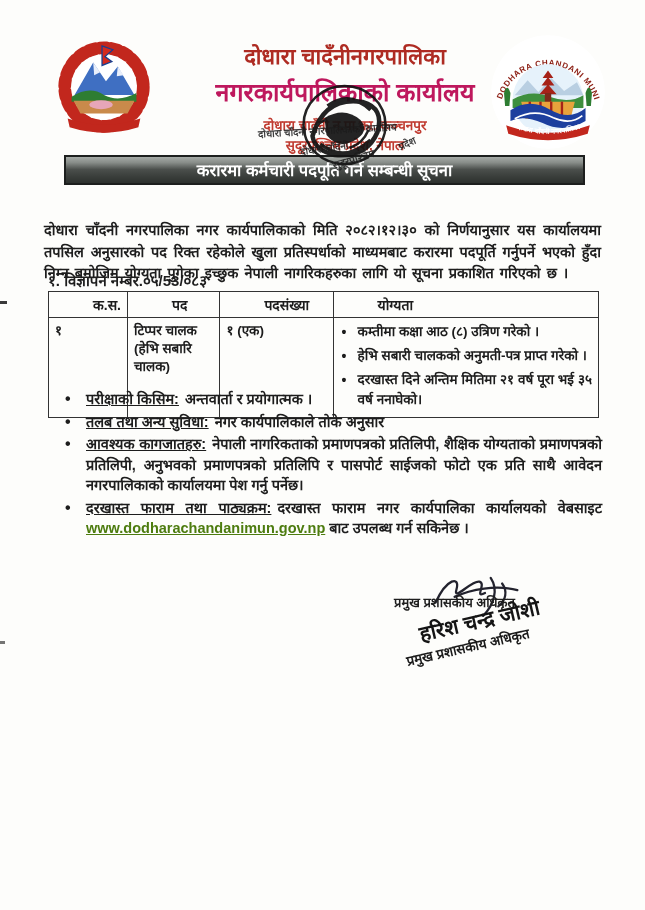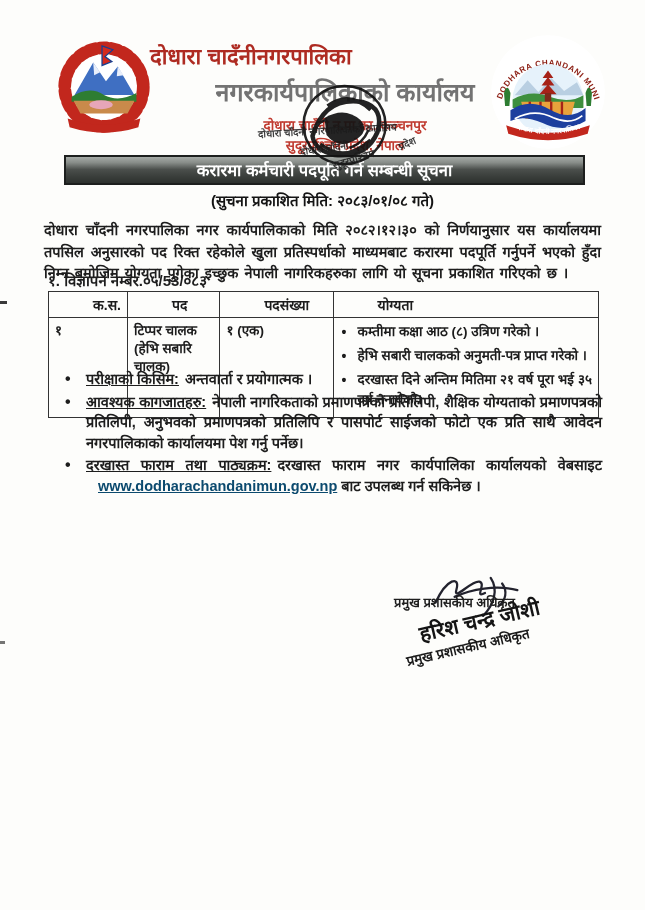--- a/index.html
+++ b/index.html
@@ -3,24 +3,24 @@
 <meta charset="utf-8">
 <style>
   html,body{margin:0;padding:0;background:#e8e8e8;}
   .page{
     position:relative;width:645px;height:910px;margin:0 auto;
     background:#fdfdfb;overflow:hidden;
     font-family:"Liberation Sans",sans-serif;color:#1e1e1e;
   }
   .abs{position:absolute;}
   
-  .title1{left:150px;top:40px;width:390px;
+  .title1{left:150px;top:40px;width:390px;text-align:center;
     font-size:22px;font-weight:700;color:#ae2b22;}
   .title2{left:128px;top:74px;width:434px;text-align:center;
-    font-size:25px;font-weight:700;color:#737373;}
+    font-size:25px;font-weight:700;color:#be185d;}
   .addr{left:150px;width:390px;text-align:center;
     font-size:13.5px;font-weight:700;color:#c03b30;z-index:4;}
   .addr1{top:116px;}
   .addr2{top:136px;}
   .logo-left{left:50px;top:36px;width:108px;height:108px;}
   .logo-right{left:487px;top:33px;width:122px;height:118px;}
   .ink-stamp{left:292px;top:78px;width:105px;height:100px;z-index:5;opacity:.93;}
   .stamp-frag{color:#1c1c1c;font-weight:700;opacity:.85;z-index:6;white-space:nowrap;}
   .sf1{left:258px;top:123px;font-size:10px;transform:rotate(-3deg);}
   .sf2{left:300px;top:141px;font-size:10px;transform:rotate(-8deg);}
@@ -42,26 +42,26 @@
     position:absolute;font-size:13.5px;font-weight:600;color:#1c1c1c;}
   table.vac th,table.vac td{border:1.5px solid #333;vertical-align:top;
     padding:3px 6px;text-align:left;}
   table.vac th{font-size:14px;font-weight:700;padding-left:44px;}
   .col-sn{width:32px;}.col-post{width:98px;}.col-count{width:117px;}.col-qual{width:304px;}
   td.sn-cell{text-align:center;}
   td.count-cell{text-align:center;margin-left:12px;}
   .qline{position:relative;padding-left:18px;line-height:20px;text-align:justify;margin:1px 0 4px 0;}
   .qline::before{content:"•";position:absolute;left:2px;top:0;font-size:14px;}
   
-  .bullets{left:62px;top:369px;width:540px;}
+  .bullets{left:62px;top:389px;width:540px;}
   .bullet{position:relative;padding-left:24px;text-align:justify;
     font-size:14.5px;font-weight:600;line-height:20.5px;margin-bottom:2px;color:#1d1d1d;}
   .bullet::before{content:"•";position:absolute;left:3px;top:0;font-size:16px;}
   .lead{font-weight:800;text-decoration:underline;margin-right:6px;}
-  a.weblink{color:#0c4a6e;font-weight:700;text-decoration:underline;margin-left:12px;}
+  a.weblink{color:#4d7c0f;font-weight:700;text-decoration:underline;}
   
   .sig-svg{left:428px;top:570px;width:95px;height:48px;}
   .typed-title{left:394px;top:593px;font-size:13px;font-weight:600;}
   .stamp-name{left:418px;top:606px;font-size:21px;font-weight:800;color:#151515;
     transform:rotate(-13deg);white-space:nowrap;}
   .stamp-title{left:405px;top:638px;font-size:13.5px;font-weight:700;color:#1a1a1a;
     transform:rotate(-13deg);white-space:nowrap;}
   
   .speck{background:#3a3a3a;}
 </style>
@@ -128,21 +128,20 @@
       <path d="M55 70 Q68 66 74 52" stroke-width="2.5"></path>
     </g>
   </svg>
   <div class="abs stamp-frag sf1">दोधारा चाँदनी नगरपालिकाको कार्यालय</div>
   <div class="abs stamp-frag sf2">दोधारा चाँदनी</div>
   <div class="abs stamp-frag sf3">प्रदेश</div>
   <div class="abs stamp-frag sf4">सुदूरपश्चिम</div>
 
   <div class="abs banner">करारमा कर्मचारी पदपूर्ति गर्ने सम्बन्धी सूचना</div>
 
-  <div class="abs pubdate">(सुचना प्रकाशित मिति: २०८३/०१/०८ गते)</div>
 
   <div class="abs bodytext">दोधारा चाँदनी नगरपालिका नगर कार्यपालिकाको मिति २०८२।१२।३० को निर्णयानुसार यस कार्यालयमा तपसिल अनुसारको पद रिक्त रहेकोले खुला प्रतिस्पर्धाको माध्यमबाट करारमा पदपूर्ति गर्नुपर्ने भएको हुँदा निम्न बमोजिम योग्यता पुगेका इच्छुक नेपाली नागरिकहरुका लागि यो सूचना प्रकाशित गरिएको छ ।</div>
 
   <div class="abs adno">१. विज्ञापन नम्बर.०५/53/०८३</div>
 
   <table class="vac">
     <colgroup>
       <col class="col-sn">
         <col class="col-post">
         <col class="col-count">
@@ -166,20 +165,23 @@
       </td>
     </tr>
   </tbody>
     </table>
 
   <div class="abs bullets">
     <div class="bullet">
       <span class="lead">परीक्षाको किसिम:</span><span>अन्तवार्ता र प्रयोगात्मक ।</span>
     </div>
     <div class="bullet">
+      <span class="lead">तलब तथा अन्य सुविधा:</span><span>नगर कार्यपालिकाले तोके अनुसार</span>
+    </div>
+    <div class="bullet">
       <span class="lead">आवश्यक कागजातहरु:</span><span>नेपाली नागरिकताको प्रमाणपत्रको प्रतिलिपी, शैक्षिक योग्यताको प्रमाणपत्रको प्रतिलिपी, अनुभवको प्रमाणपत्रको प्रतिलिपि र पासपोर्ट साईजको फोटो एक प्रति साथै आवेदन नगरपालिकाको कार्यालयमा पेश गर्नु पर्नेछ।</span>
     </div>
     <div class="bullet">
       <span class="lead">दरखास्त फाराम तथा पाठ्यक्रम:</span><span>दरखास्त फाराम नगर कार्यपालिका कार्यालयको वेबसाइट</span>
       <a class="weblink" href="www.dodharachandanimun.gov.np">www.dodharachandanimun.gov.np</a>
       <span>बाट उपलब्ध गर्न सकिनेछ ।</span>
     </div>
   </div>
 
   <svg class="abs sig-svg" viewBox="0 0 100 50">

